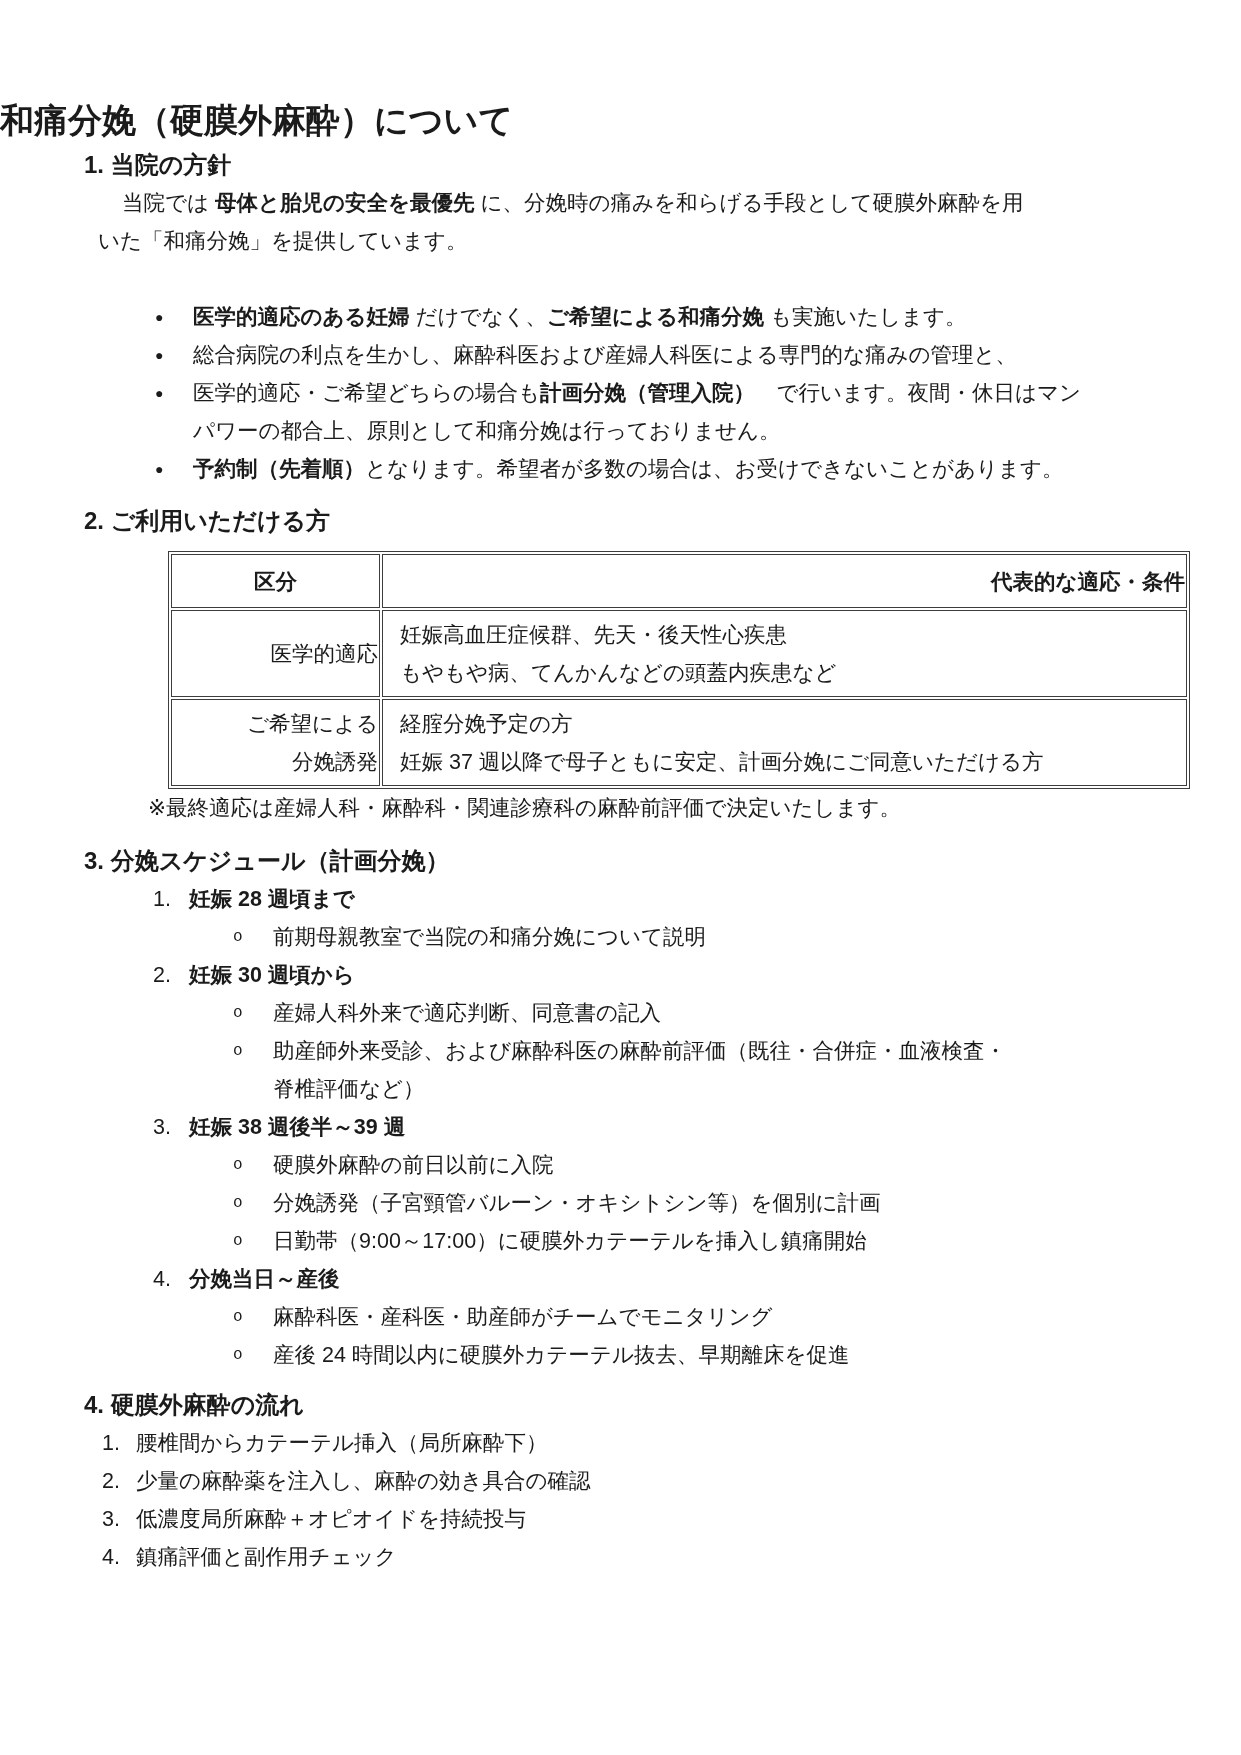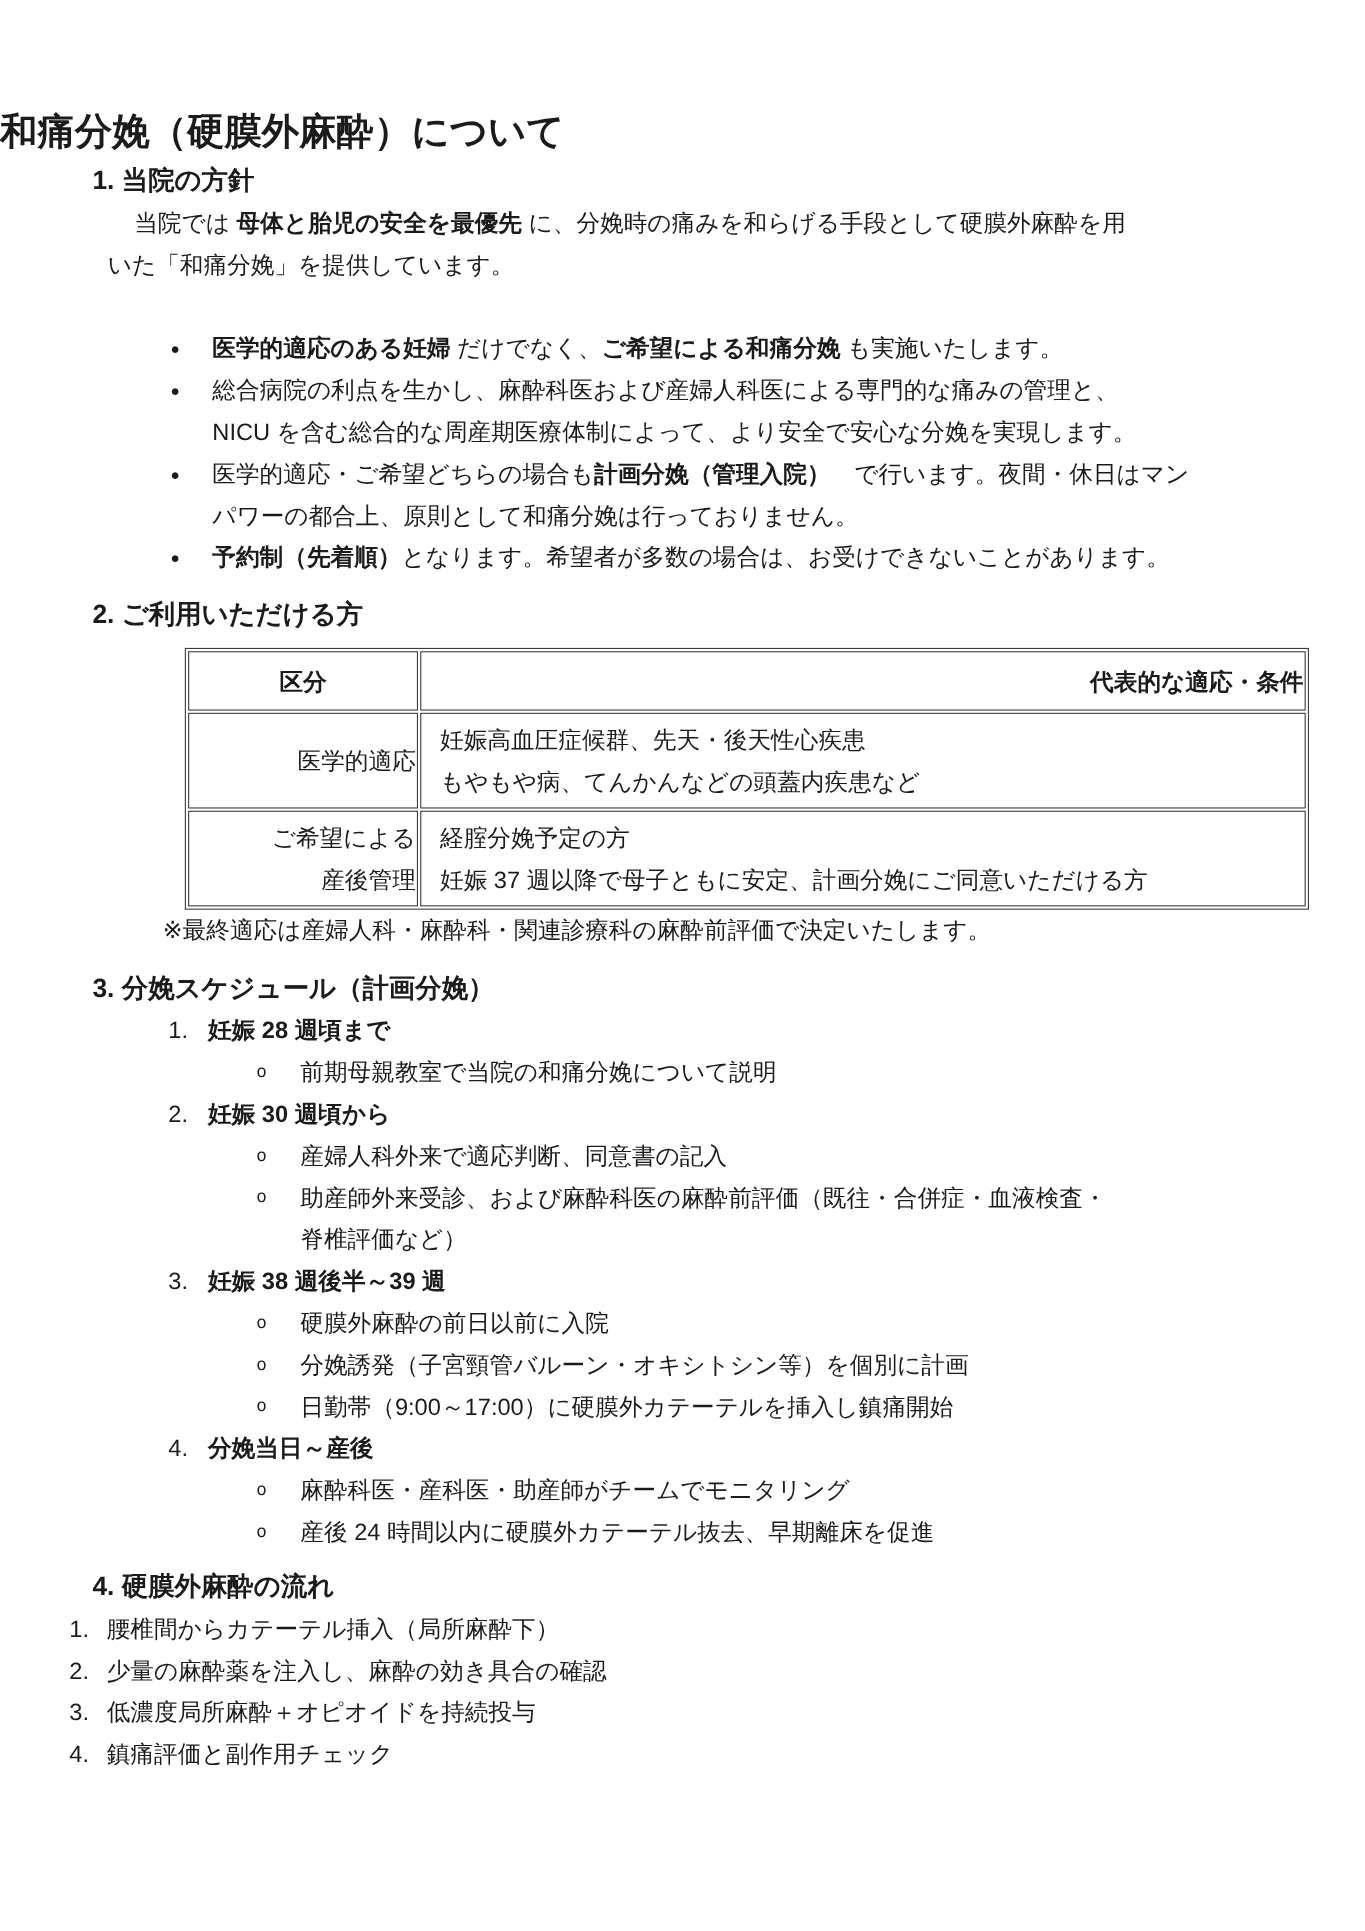--- a/index.html
+++ b/index.html
@@ -71,21 +71,21 @@
   .sched-label { font-weight:bold; }
 
   .sub-item { position:relative; margin-left:273px; line-height:38px; white-space:nowrap; }
   .sub-item .circle {
     position:absolute; left:-40px; top:0;
     font-family:"Liberation Mono","DejaVu Sans Mono",monospace;
     font-size:16px; line-height:38px;
   }
   .sub-cont { margin-left:273px; line-height:38px; white-space:nowrap; }
 
-  .flow-step { margin-left:63px; line-height:38px; white-space:nowrap; }
+  .flow-step { margin-left:102px; line-height:38px; white-space:nowrap; }
   .flow-num { display:inline-block; width:34px; }
 </style>
 </head>
 <body>
 
 <div class="page">
 
   <div class="doc-title">和痛分娩（硬膜外麻酔）について</div>
 
   <div class="sec-heading h1">1. 当院の方針</div>
@@ -98,21 +98,20 @@
   <div class="bullet-list">
 
     <div class="bullet-item">
       <span class="dot">●</span>
       <div class="line"><span class="b">医学的適応のある妊婦</span><span> だけでなく、</span><span class="b">ご希望による和痛分娩</span><span> も実施いたします。</span></div>
     </div>
 
     <div class="bullet-item">
       <span class="dot">●</span>
       <div class="line">総合病院の利点を生かし、麻酔科医および産婦人科医による専門的な痛みの管理と、</div>
-      <div class="line">NICU を含む総合的な周産期医療体制によって、より安全で安心な分娩を実現します。</div>
     </div>
 
     <div class="bullet-item">
       <span class="dot">●</span>
       <div class="line"><span>医学的適応・ご希望どちらの場合も</span><span class="b">計画分娩（管理入院）</span><span>　で行います。夜間・休日はマン</span></div>
       <div class="line">パワーの都合上、原則として和痛分娩は行っておりません。</div>
     </div>
 
     <div class="bullet-item">
       <span class="dot">●</span>
@@ -132,21 +131,21 @@
     <tr class="drow">
       <td class="col1">医学的適応</td>
       <td class="col2">
         <div class="cell-line">妊娠高血圧症候群、先天・後天性心疾患</div>
         <div class="cell-line">もやもや病、てんかんなどの頭蓋内疾患など</div>
       </td>
     </tr>
     <tr class="drow">
       <td class="col1">
         <div class="cell-line">ご希望による</div>
-        <div class="cell-line">産後管理</div>
+        <div class="cell-line">分娩誘発</div>
       </td>
       <td class="col2">
         <div class="cell-line">経腟分娩予定の方</div>
         <div class="cell-line">妊娠 37 週以降で母子ともに安定、計画分娩にご同意いただける方</div>
       </td>
     </tr>
   </tbody>
     </table>
 
   <div class="note">※最終適応は産婦人科・麻酔科・関連診療科の麻酔前評価で決定いたします。</div>

